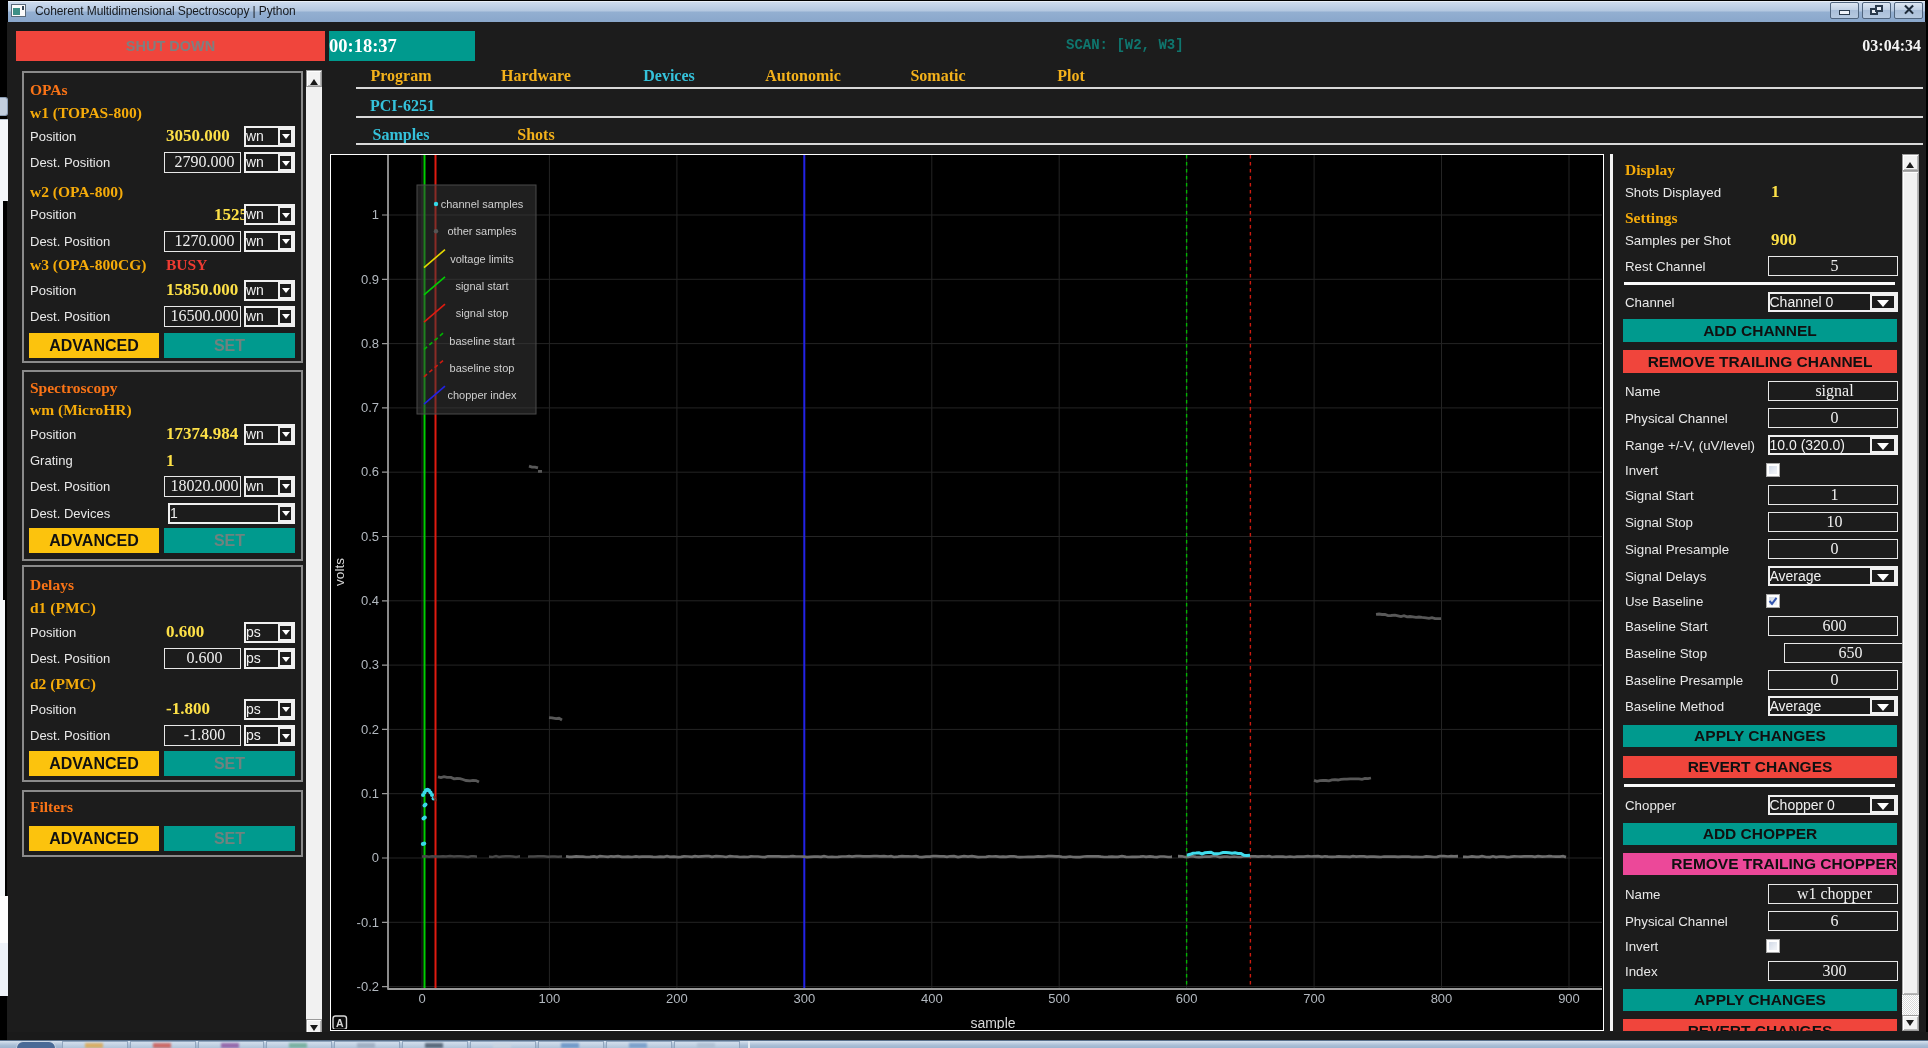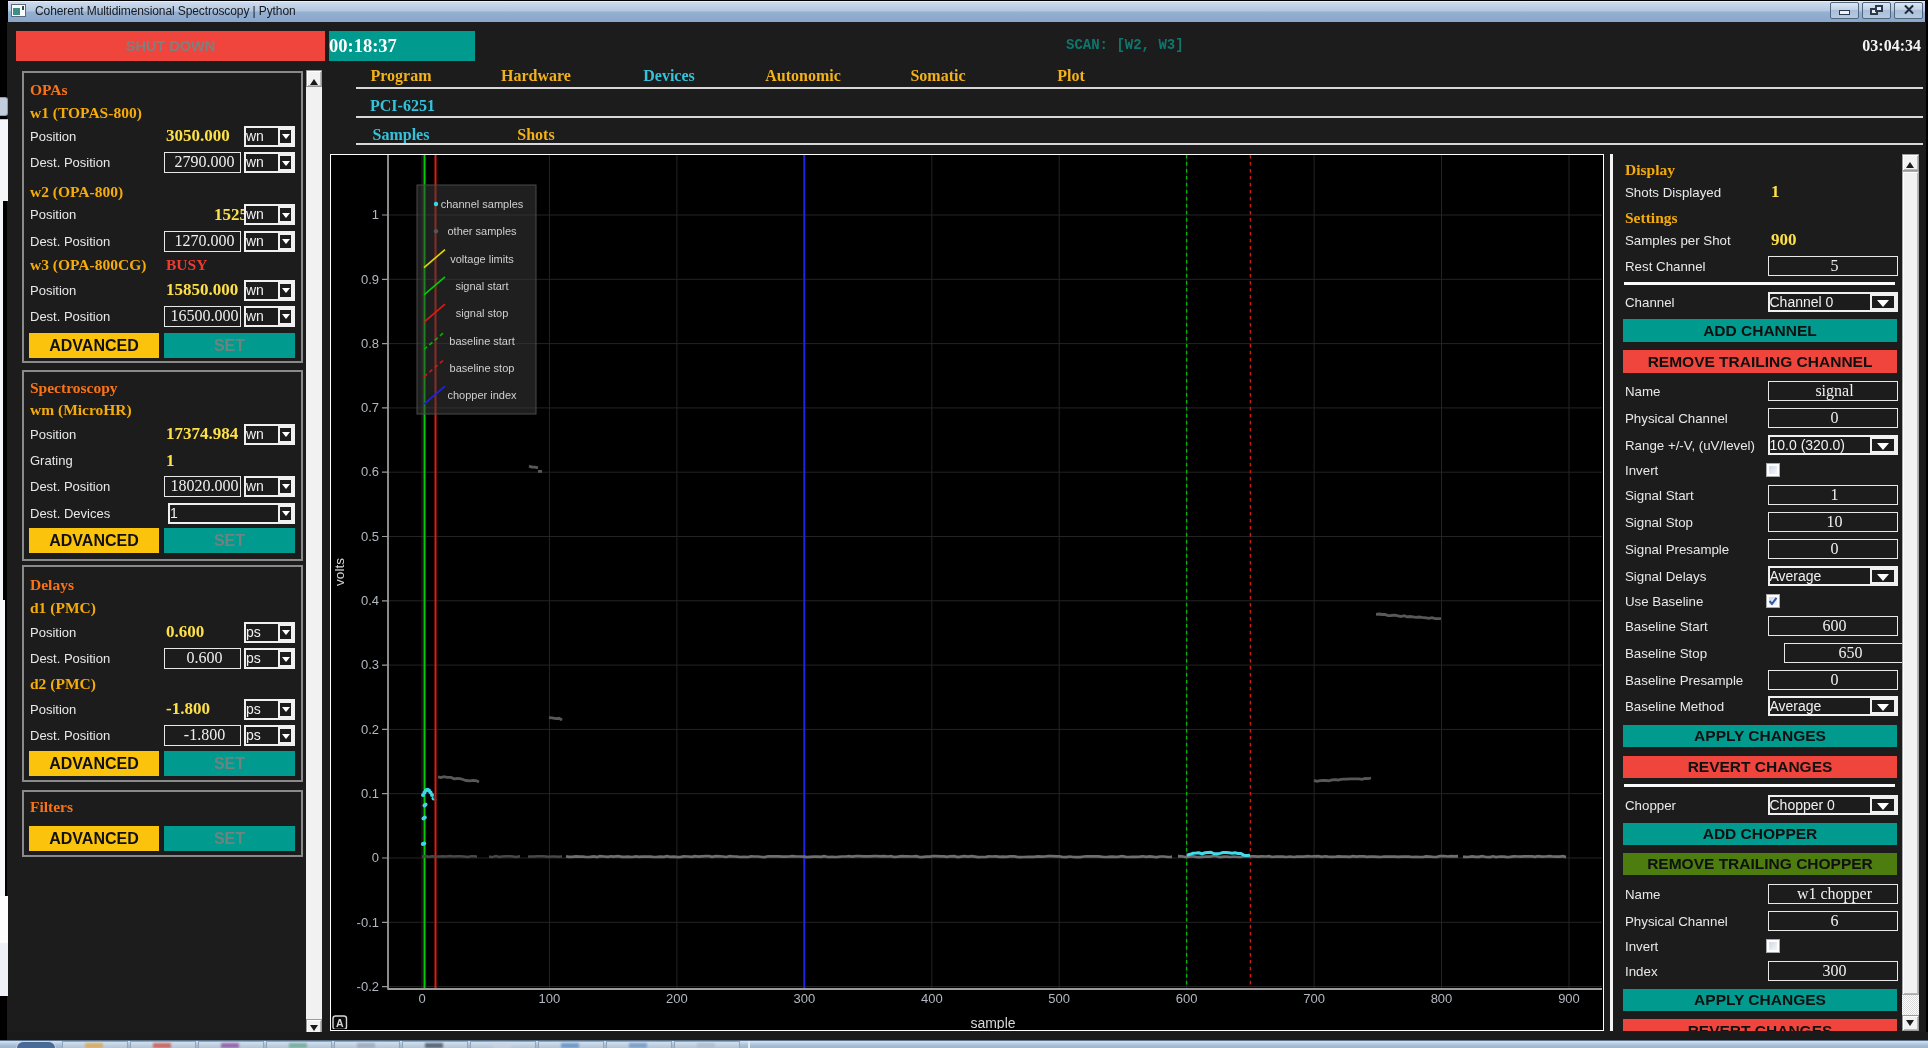--- a/index.html
+++ b/index.html
@@ -256,21 +256,21 @@
 <div class="rlbl" style="position:absolute;left:1625px;top:672.5px;">Baseline Presample</div>
 <div class="inp" style="left:1767.5px;top:669.5px;width:130px;height:20.5px;">0</div>
 <div class="rlbl" style="position:absolute;left:1625px;top:698.5px;">Baseline Method</div>
 <div class="combo" style="left:1767.5px;top:695.5px;width:130px;height:20.5px;">Average<span class="arw"></span></div>
 <div class="btn" style="left:1623px;top:725px;width:274px;height:22px;background:#009a8e;color:#101010;line-height:22px;font-size:15.5px;overflow:hidden;">APPLY CHANGES</div>
 <div class="btn" style="left:1623px;top:756px;width:274px;height:22px;background:#f0453c;color:#101010;line-height:22px;font-size:15.5px;overflow:hidden;">REVERT CHANGES</div>
 <div class="abs" style="left:1623.5px;top:784px;width:271px;height:3px;background:#fbfbfb;"></div>
 <div class="rlbl" style="position:absolute;left:1625px;top:797.5px;">Chopper</div>
 <div class="combo" style="left:1767.5px;top:794.5px;width:130px;height:20.5px;">Chopper 0<span class="arw"></span></div>
 <div class="btn" style="left:1623px;top:823px;width:274px;height:22px;background:#009a8e;color:#101010;line-height:22px;font-size:15.5px;overflow:hidden;">ADD CHOPPER</div>
-<div class="btn" style="left:1623px;top:853px;width:274px;height:22px;background:#4d7c0f;color:#101010;line-height:22px;font-size:15.5px;overflow:hidden;">REMOVE TRAILING CHOPPER</div>
+<div class="btn" style="left:1623px;top:853px;width:274px;height:22px;background:#ec4899;color:#101010;line-height:22px;font-size:15.5px;overflow:hidden;text-align:right;">REMOVE TRAILING CHOPPER</div>
 <div class="rlbl" style="position:absolute;left:1625px;top:886.5px;">Name</div>
 <div class="inp" style="left:1767.5px;top:883.5px;width:130px;height:20.5px;">w1 chopper</div>
 <div class="rlbl" style="position:absolute;left:1625px;top:913.5px;">Physical Channel</div>
 <div class="inp" style="left:1767.5px;top:910.5px;width:130px;height:20.5px;">6</div>
 <div class="rlbl" style="position:absolute;left:1625px;top:938.5px;">Invert</div>
 <div class="chk" style="left:1766px;top:939px;"></div>
 <div class="rlbl" style="position:absolute;left:1625px;top:963.5px;">Index</div>
 <div class="inp" style="left:1767.5px;top:960.5px;width:130px;height:20.5px;">300</div>
 <div class="btn" style="left:1623px;top:989px;width:274px;height:22px;background:#009a8e;color:#101010;line-height:22px;font-size:15.5px;overflow:hidden;">APPLY CHANGES</div>
 <div class="btn" style="left:1623px;top:1019px;width:274px;height:12px;background:#f0453c;color:#101010;line-height:23px;font-size:15.5px;overflow:hidden;">REVERT CHANGES</div>

